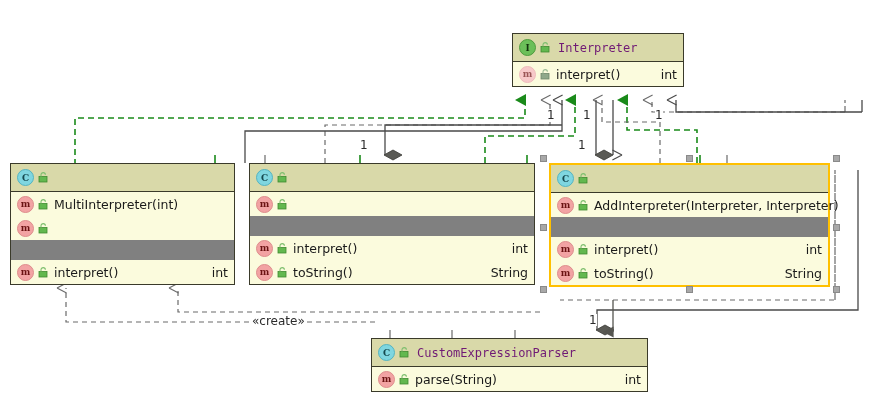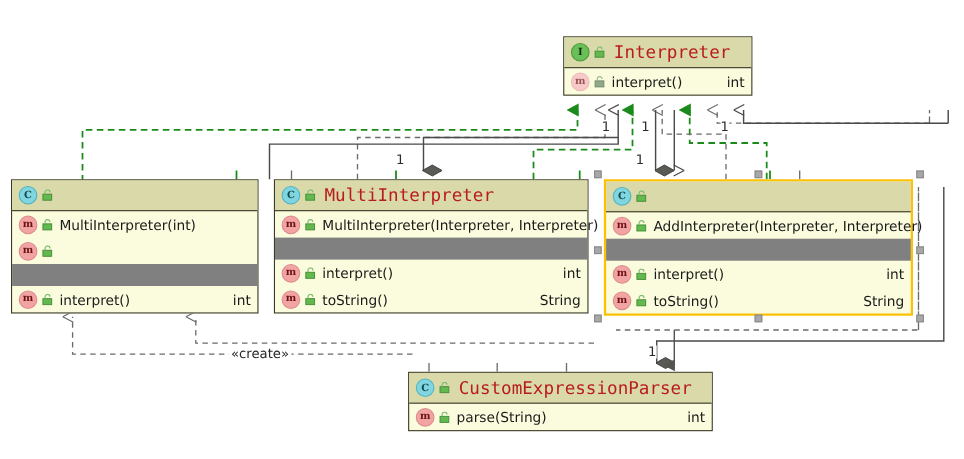--- a/index.html
+++ b/index.html
@@ -28,22 +28,22 @@
     background:#d9d9a9;
     border-bottom:1px solid #3a3a2a;
     height:28px;
     display:flex;
     align-items:center;
     padding:0 6px;
     box-sizing:border-box;
   }
   .box-title{
     font-family:"DejaVu Sans Mono","Liberation Mono",monospace;
-    font-size:16px;
-    color:#b91c1c;
+    font-size:12px;
+    color:#701a75;
     letter-spacing:0px;
     white-space:nowrap;
   }
   .compartment{
     box-sizing:border-box;
   }
   .sep-band{
     background:#808080;
     height:20px;
   }
@@ -86,21 +86,21 @@
   .lbl{
     position:absolute;
     font-size:11.5px;
     color:#2b2b2b;
     background:#ffffff;
     line-height:1;
     z-index:6;
     white-space:nowrap;
   }
   .lbl-mult{font-size:12px;}
-  .lbl-stereo{font-size:12px;padding:0 2px;}
+  .lbl-stereo{font-size:12px;padding:0 2px;margin-left:42px;}
 
   
   .handle{
     position:absolute;
     width:7px;height:7px;
     background:#a8a8a8;
     border:1px solid #8a8a8a;
     box-sizing:border-box;
     z-index:8;
   }
@@ -261,34 +261,32 @@
     <div class="box-header">
       <span class="ico title-ico">
         <span class="circ circ-c">C</span>
       </span>
       <span class="ico title-lock">
         <svg width="11" height="11" viewBox="0 0 11 11">
             <rect x="1" y="4.5" width="8" height="5.5" fill="#63b84f" stroke="#3f8a30" stroke-width="0.8"></rect>
             <path d="M3 4.5 V2.8 A2.2 2.2 0 0 1 7.4 2.8" fill="none" stroke="#7fbf6f" stroke-width="1.1"></path>
           </svg>
       </span>
-      <span class="box-title">MultiInterpreter</span>
-    </div>
-    <div class="compartment">
-      <div class="member">
-        <span class="ico">
-            <span class="circ circ-m">m</span>
-          </span>
-        <span class="ico lock">
-          <svg width="11" height="11" viewBox="0 0 11 11">
-              <rect x="1" y="4.5" width="8" height="5.5" fill="#63b84f" stroke="#3f8a30" stroke-width="0.8"></rect>
-              <path d="M3 4.5 V2.8 A2.2 2.2 0 0 1 7.4 2.8" fill="none" stroke="#7fbf6f" stroke-width="1.1"></path>
-            </svg>
-        </span>
-        <span class="mname">MultiInterpreter(Interpreter, Interpreter)</span>
+    </div>
+    <div class="compartment">
+      <div class="member">
+        <span class="ico">
+            <span class="circ circ-m">m</span>
+          </span>
+        <span class="ico lock">
+          <svg width="11" height="11" viewBox="0 0 11 11">
+              <rect x="1" y="4.5" width="8" height="5.5" fill="#63b84f" stroke="#3f8a30" stroke-width="0.8"></rect>
+              <path d="M3 4.5 V2.8 A2.2 2.2 0 0 1 7.4 2.8" fill="none" stroke="#7fbf6f" stroke-width="1.1"></path>
+            </svg>
+        </span>
         <span class="mtype"></span>
       </div>
     </div>
     <div class="sep-band"></div>
     <div class="compartment">
       <div class="member">
         <span class="ico">
             <span class="circ circ-m">m</span>
           </span>
         <span class="ico lock">

